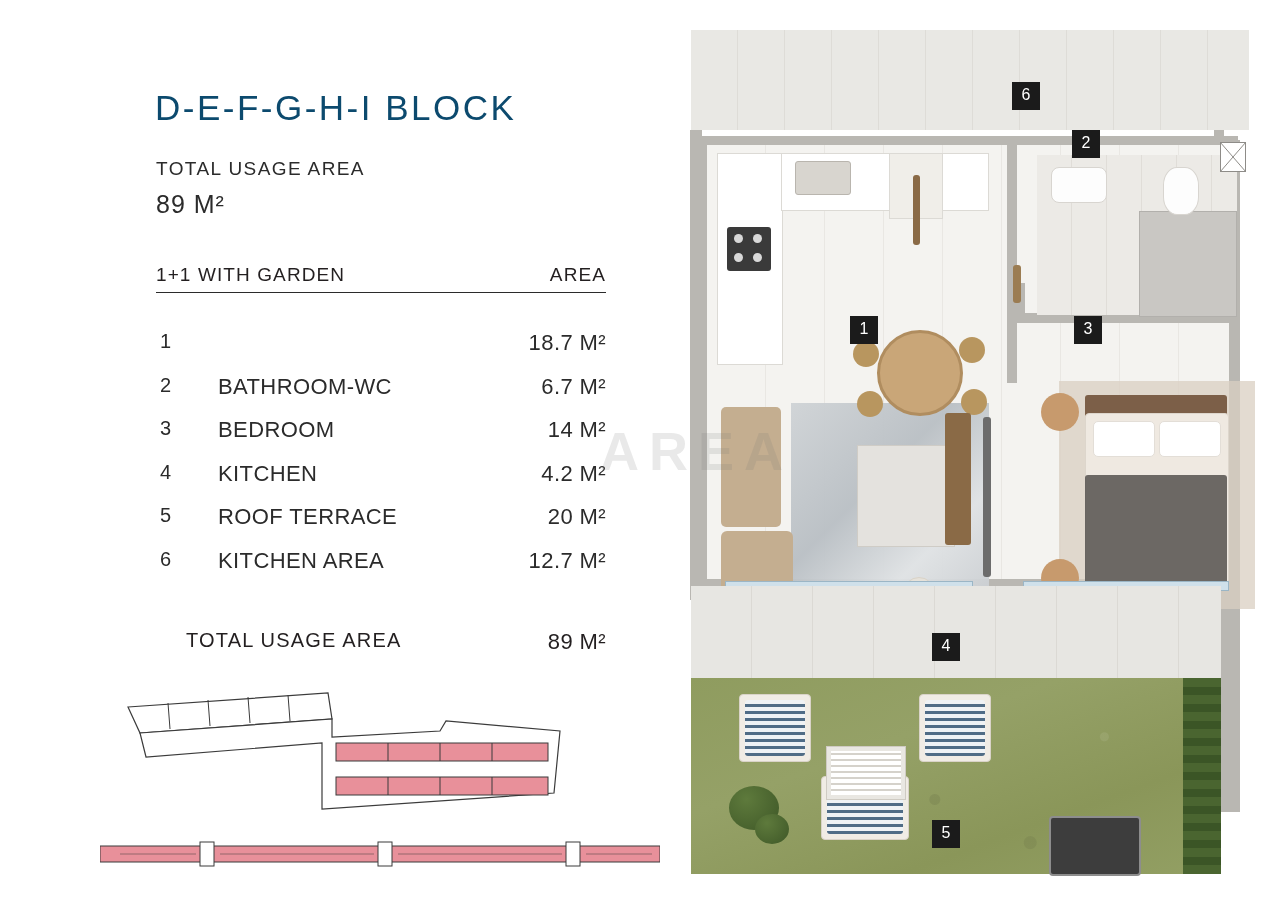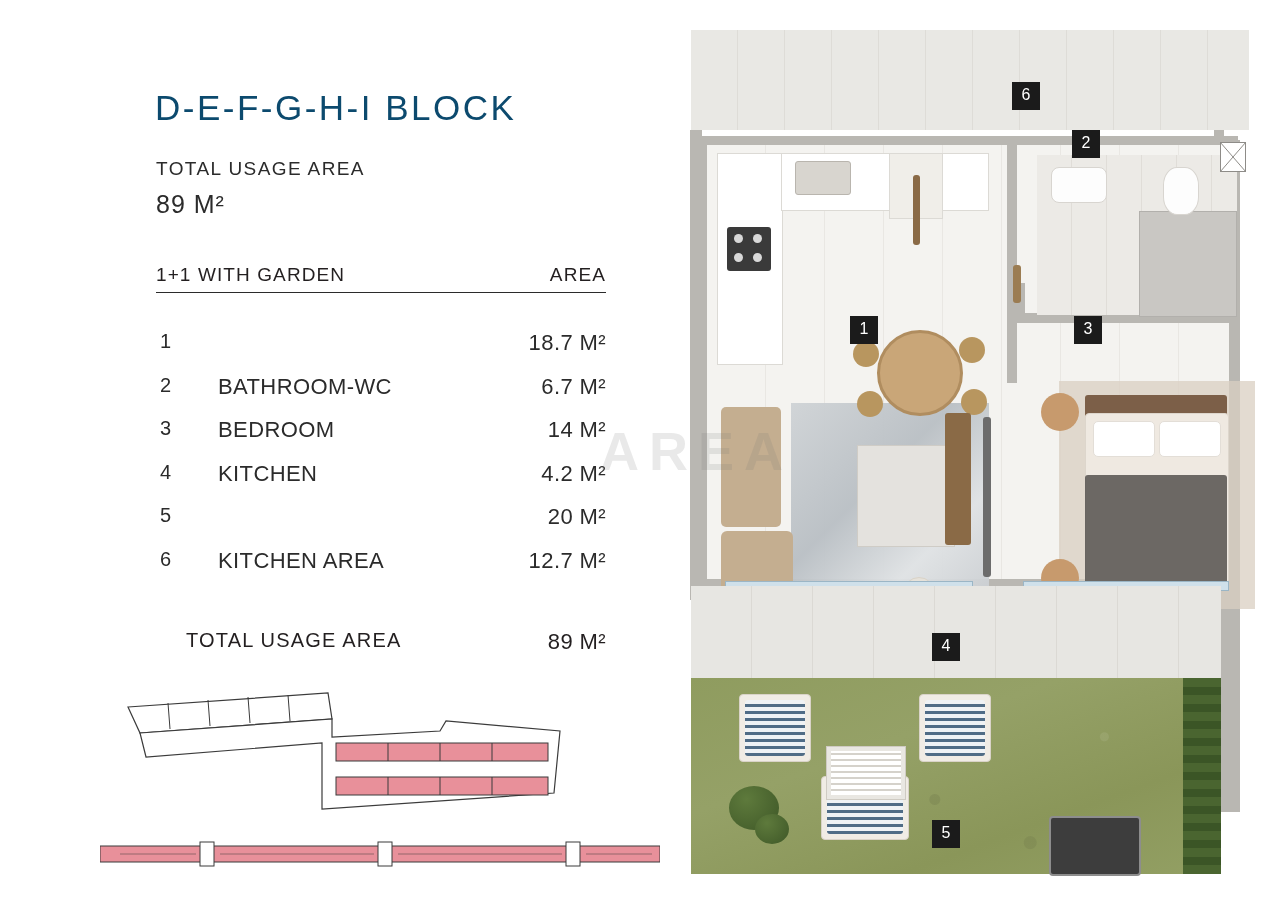--- a/index.html
+++ b/index.html
@@ -416,20 +416,21 @@
       <span class="r-name">BEDROOM</span>
       <span class="r-area">14 M²</span>
     </div>
     <div class="room-row">
       <span class="r-num">4</span>
       <span class="r-name">KITCHEN</span>
       <span class="r-area">4.2 M²</span>
     </div>
     <div class="room-row">
       <span class="r-num">5</span>
+      <span class="r-name">ROOF TERRACE</span>
       <span class="r-area">20 M²</span>
     </div>
     <div class="room-row">
       <span class="r-num">6</span>
       <span class="r-name">KITCHEN AREA</span>
       <span class="r-area">12.7 M²</span>
     </div>
   </div>
 
   <div class="total-row">

